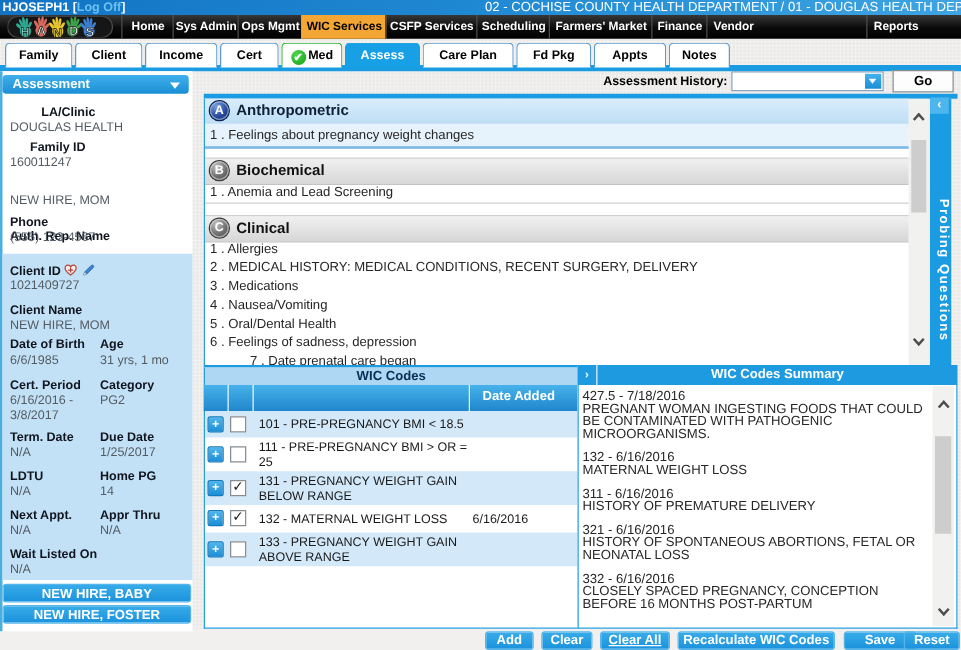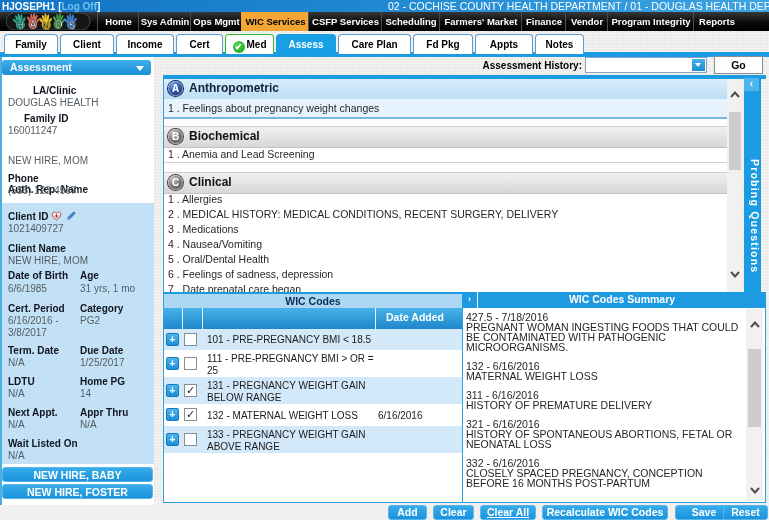--- a/index.html
+++ b/index.html
@@ -87,21 +87,20 @@
   <div class="ab" id="menu"></div>
   <div class="mi" style="left:97px;top:12px;width:41px;">Home</div>
   <div class="mi" style="left:138px;top:12px;width:52px;">Sys Admin</div>
   <div class="mi" style="left:190px;top:12px;width:51px;">Ops Mgmt</div>
   <div class="mi on" style="left:241px;top:12px;width:67px;">WIC Services</div>
   <div class="mi" style="left:308px;top:12px;width:73px;">CSFP Services</div>
   <div class="mi" style="left:381px;top:12px;width:58px;">Scheduling</div>
   <div class="mi" style="left:439px;top:12px;width:82px;">Farmers' Market</div>
   <div class="mi" style="left:521px;top:12px;width:44px;">Finance</div>
   <div class="mi" style="left:565px;top:12px;width:42px;">Vendor</div>
-  <div class="mi" style="left:607px;top:12px;width:86px;">Program Integrity</div>
   <div class="mi" style="left:693px;top:12px;width:46px;">Reports</div>
   <div class="mi" style="left:777px;top:12px;width:30px;">Help</div>
   <div class="ab" id="logo"><svg width="85" height="17" viewBox="0 0 85 17">
     <defs>
           <g id="hnd">
       <ellipse cx="0" cy="1.5" rx="3.6" ry="3.9"></ellipse>
       <ellipse cx="-3.3" cy="-2.2" rx="1" ry="2.6" transform="rotate(-35 -3.3 -2.2)"></ellipse>
       <ellipse cx="-1.5" cy="-3.8" rx="0.9" ry="3" transform="rotate(-15 -1.5 -3.8)"></ellipse>
       <ellipse cx="0.2" cy="-4.4" rx="0.9" ry="3.2"></ellipse>
       <ellipse cx="1.9" cy="-3.8" rx="0.9" ry="2.8" transform="rotate(15 1.9 -3.8)"></ellipse>
@@ -206,21 +205,21 @@
   <div class="shead grey" style="top:172px;">
       <span class="badge gry">C</span>
       <span class="t" style="color:#111;">Clinical</span>
     </div>
   <div class="irow" style="top:192px;">1 . Allergies</div>
   <div class="irow" style="top:207px;">2 . MEDICAL HISTORY: MEDICAL CONDITIONS, RECENT SURGERY, DELIVERY</div>
   <div class="irow" style="top:222px;">3 . Medications</div>
   <div class="irow" style="top:237px;">4 . Nausea/Vomiting</div>
   <div class="irow" style="top:252px;">5 . Oral/Dental Health</div>
   <div class="irow" style="top:267px;">6 . Feelings of sadness, depression</div>
-  <div class="irow" style="top:282px;height:10px;overflow:hidden;">7 . Date prenatal care began</div>
+  <div class="irow" style="top:282px;height:10px;overflow:hidden;margin-left:32px;">7 . Date prenatal care began</div>
 
   <div class="ab" style="left:163px;top:292px;width:299px;height:2px;background:#1b9ce2;"></div>
   <div class="ab" id="wchead">WIC Codes</div>
   <div class="ab" id="arrbtn">›</div>
   <div class="ab" id="sumhead">WIC Codes Summary</div>
   <div class="ab" id="wctable"></div>
   <div class="ab" id="colhead"></div>
   <div class="ab" style="left:370px;top:311px;width:90px;text-align:center;color:#fff;font-weight:bold;">Date Added</div>
   <div class="ab vline" style="left:182px;top:308px;height:145px;"></div>
   <div class="ab vline" style="left:202px;top:308px;height:145px;"></div>

